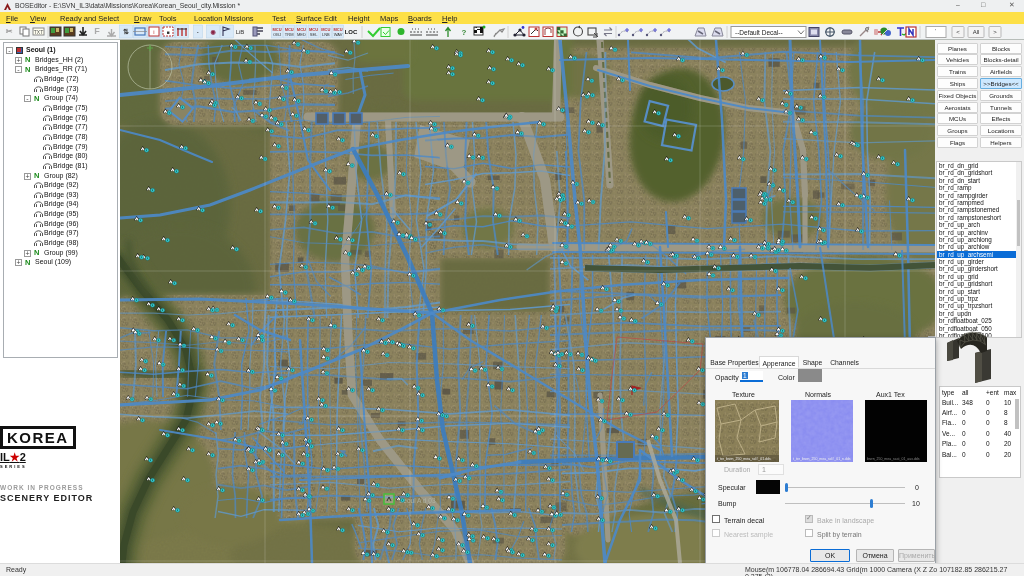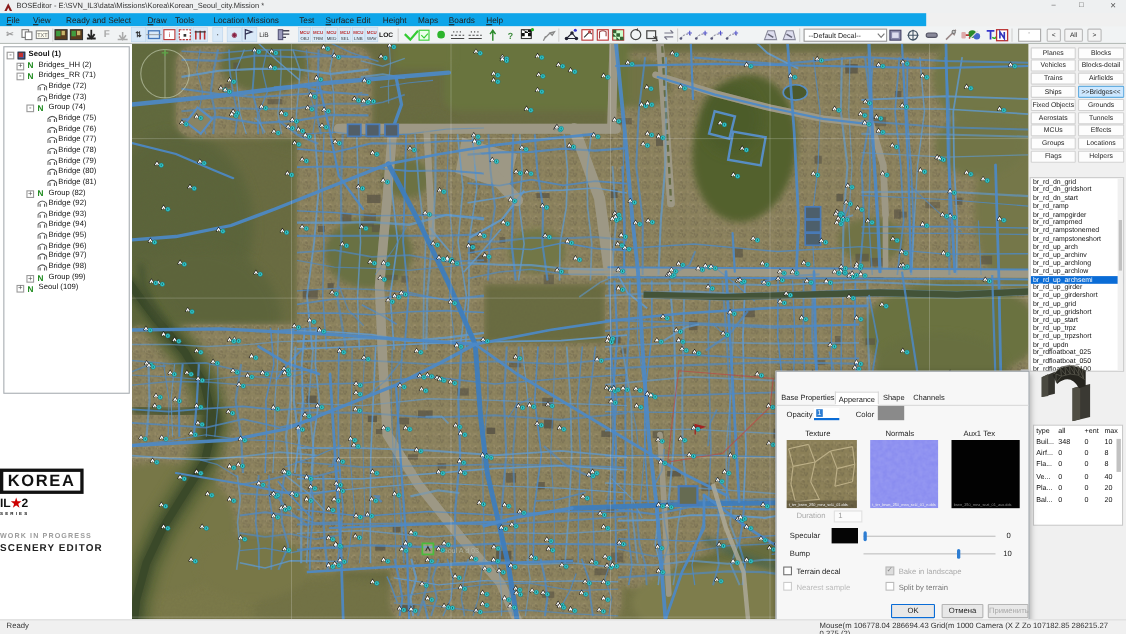--- a/index.html
+++ b/index.html
@@ -1,18 +1,18 @@
 <!DOCTYPE html>
 <html><head><meta charset="utf-8"><style>
 *{margin:0;padding:0;box-sizing:border-box;}
 html,body{width:1024px;height:576px;overflow:hidden;font-family:"Liberation Sans",sans-serif;background:#f0f0f0;}
 .abs{position:absolute;}
 #titlebar{position:absolute;left:0;top:0;width:1024px;height:12px;background:#eef0f1;font-size:6.8px;color:#333;letter-spacing:-0.1px;}
 #titlebar .ttxt{position:absolute;left:15px;top:2px;letter-spacing:0;}
-#menubar{position:absolute;left:0;top:12px;width:842px;height:12px;background:#0ea5e9;font-size:7.5px;color:#222;}
+#menubar{position:absolute;left:0;top:12px;width:1024px;height:12px;background:#fde047;font-size:7.5px;color:#222;}
 #menubar span{position:absolute;top:2px;}
 #toolbar{position:absolute;left:0;top:24px;width:1024px;height:16px;background:#f1f3f4;border-bottom:1px solid #b7bdb9;}
 #leftcol{position:absolute;left:0;top:40px;width:120px;height:523px;background:#fff;}
 #treebox{position:absolute;left:3px;top:2px;width:115px;height:316px;border:1px solid #a8adb2;background:#fff;overflow:hidden;}
 .trow{position:absolute;white-space:nowrap;font-size:7px;color:#111;height:10px;}
 #map{position:absolute;left:120px;top:40px;width:815px;height:523px;background:#77784a;overflow:hidden;}
 #rightcol{position:absolute;left:935px;top:40px;width:89px;height:523px;background:#f0f0f0;}
 .rbtn{position:absolute;height:11px;background:#fdfdfd;border:1px solid #d2d2d2;border-radius:1px;font-size:6.2px;color:#222;text-align:center;line-height:9.5px;white-space:nowrap;overflow:hidden;}
 .rbtn.sel{background:#cde8ff;border:1px solid #66aee0;}
 #blist{position:absolute;left:1px;top:121px;width:86px;height:177px;background:#fff;border:1px solid #c9c9c9;font-size:6.3px;color:#111;overflow:hidden;}
@@ -296,21 +296,21 @@
       <span class="trow" style="left:40px;top:196.0px;">Bridge (98)</span>
 <span style="position:absolute;left:20px;top:206.7px;width:7px;height:7px;border:1px solid #999;background:#fff;font-size:7px;line-height:5px;text-align:center;color:#444;">+</span>
       <span style="position:absolute;left:30px;top:205.2px;font-size:7.5px;font-weight:bold;color:#1c8a1c;">N</span>
       <span class="trow" style="left:40px;top:205.7px;">Group (99)</span>
 <span style="position:absolute;left:11px;top:216.3px;width:7px;height:7px;border:1px solid #999;background:#fff;font-size:7px;line-height:5px;text-align:center;color:#444;">+</span>
       <span style="position:absolute;left:21px;top:214.8px;font-size:7.5px;font-weight:bold;color:#1c8a1c;">N</span>
       <span class="trow" style="left:31px;top:215.3px;">Seoul (109)</span>
     </div>
  <div style="position:absolute;left:0;top:386px;width:120px;height:145px;text-align:left;">
    <div style="display:inline-block;border:3px solid #111;padding:0px 4px;font-weight:bold;font-size:15px;letter-spacing:1.5px;color:#111;">KOREA</div>
-   <div style="font-weight:bold;font-size:11px;margin-top:2px;color:#111;">IL<span style="color:#c00;">★</span>2</div>
+   <div style="font-weight:bold;font-size:11px;margin-top:2px;color:#111;text-decoration:underline;">IL<span style="color:#c00;">★</span>2</div>
    <div style="font-weight:bold;font-size:4px;letter-spacing:2px;color:#111;">SERIES</div>
    <div style="font-weight:bold;font-size:6.5px;letter-spacing:1px;color:#9b9b9b;margin-top:15px;">WORK IN PROGRESS</div>
    <div style="font-weight:bold;font-size:9px;letter-spacing:1px;color:#222;margin-top:2px;">SCENERY EDITOR</div>
  </div>
 </div>
 <div id="map">
     <svg width="815" height="523" viewBox="0 0 815 523" style="position:absolute;left:0;top:0;">
 <defs>
 <filter id="soft" x="-40%" y="-40%" width="180%" height="180%">
           <feGaussianBlur stdDeviation="5"></feGaussianBlur>

